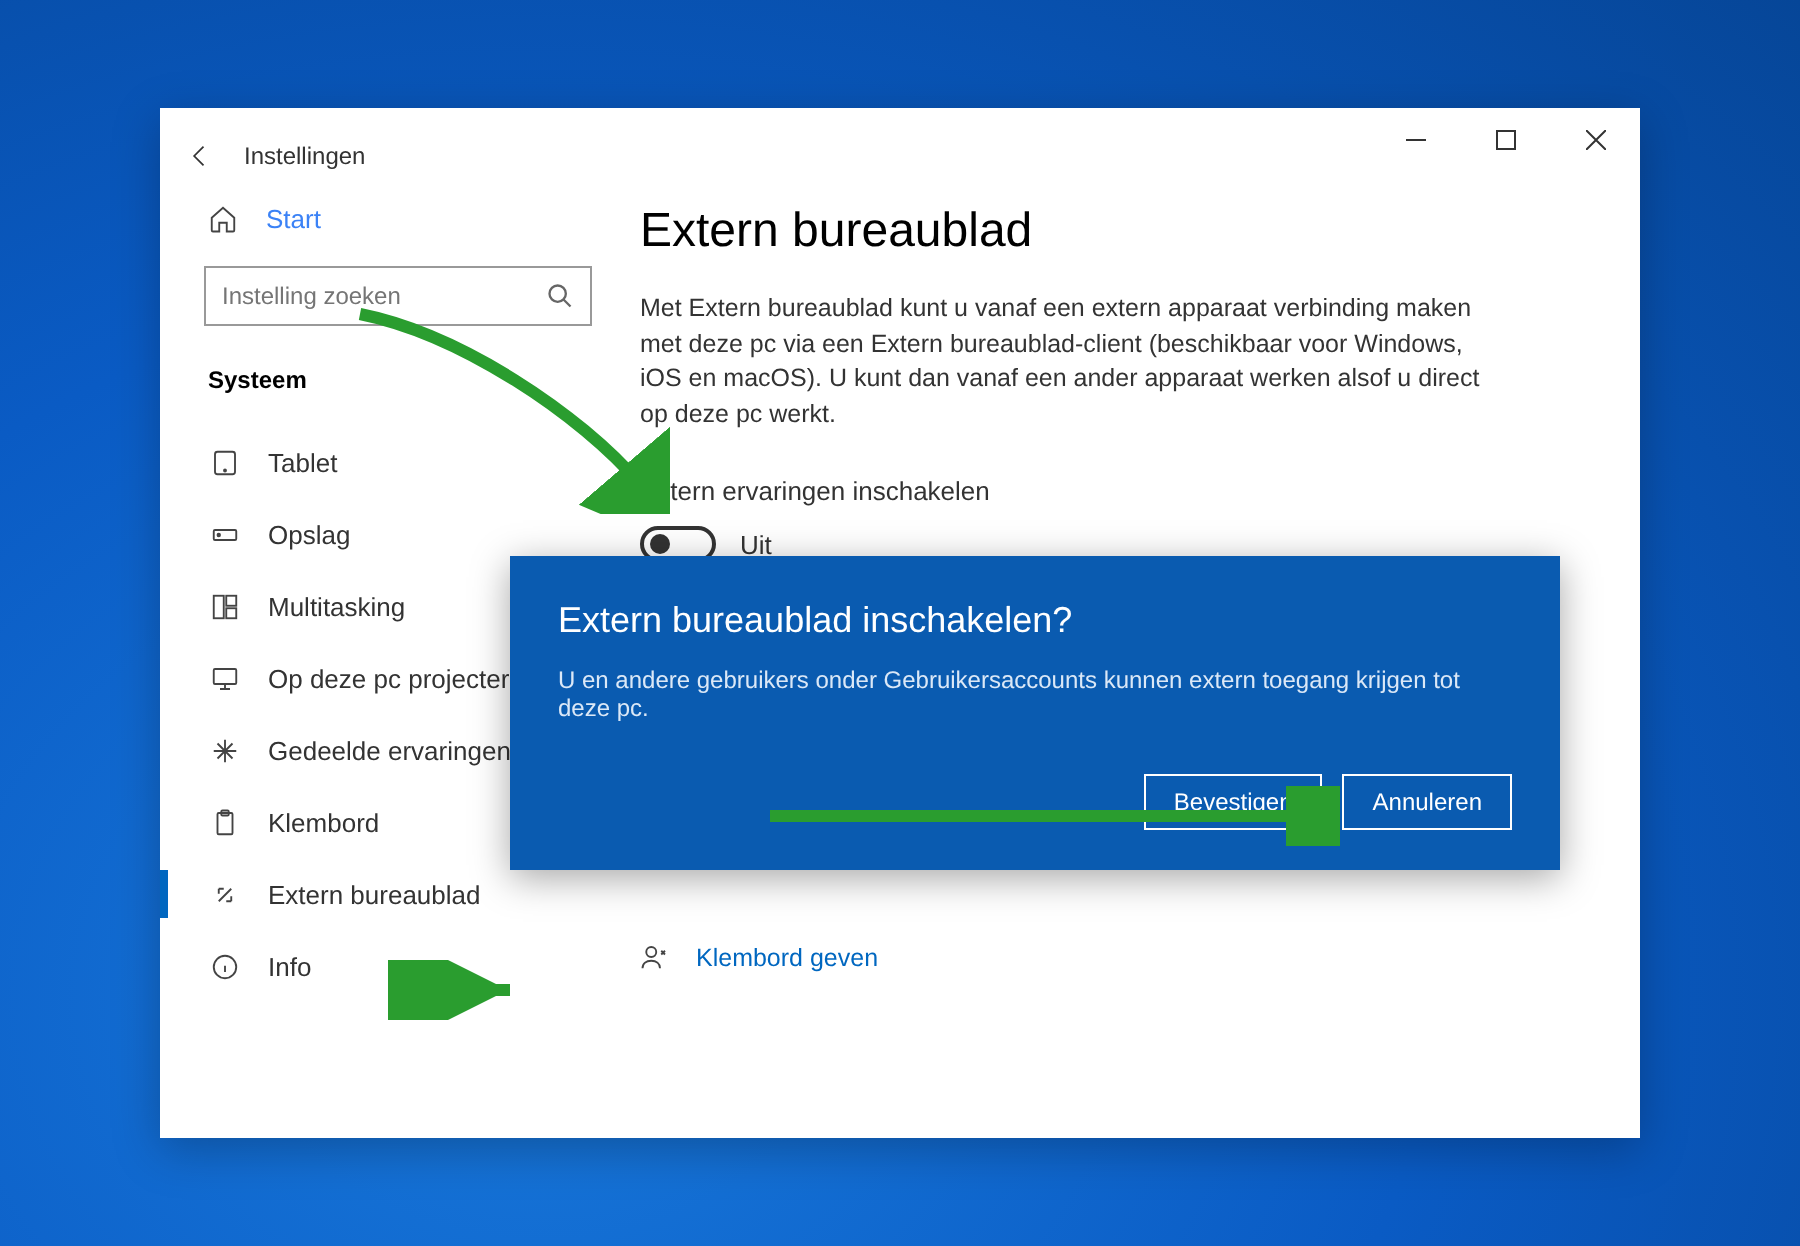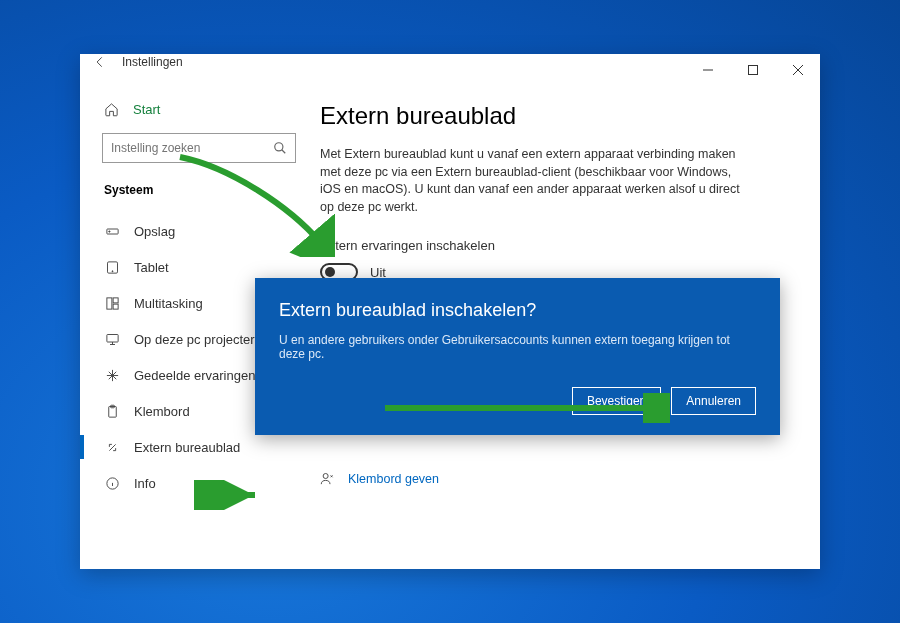--- a/index.html
+++ b/index.html
@@ -24,21 +24,21 @@
     height: 515px;
     background: #fff;
     box-shadow: 0 6px 22px rgba(0,0,0,0.25);
     display: flex;
     flex-direction: column;
     z-index: 1;
   }
   .titlebar {
     height: 32px;
     display: flex;
-    align-items: flex-start;
+    align-items: flex-end;
     justify-content: space-between;
     padding-left: 12px;
     gap: 11px;
   }
   .titlebar-left {
     display: flex;
     align-items: center;
     gap: 14px;
     font-size: 12px;
     color: #333;
@@ -67,21 +67,21 @@
     padding: 12px 14px 0 22px;
     display: flex;
     flex-direction: column;
     gap: 10px;
   }
   .home-row {
     display: flex;
     align-items: center;
     gap: 14px;
     font-size: 13px;
-    color: #15803d;
+    color: #3b82f6;
     padding: 4px 2px 6px 2px;
   }
   .search-box {
     border: 1px solid #999;
     height: 30px;
     display: flex;
     align-items: center;
     padding: 0 8px;
     justify-content: space-between;
   }
@@ -307,34 +307,34 @@
               <circle cx="10" cy="10" r="7"></circle>
               <path d="M21 21l-6-6"></path>
             </svg>
         </span>
       </div>
       <div class="sidebar-heading">Systeem</div>
       <div class="nav">
         <div class="nav-item">
           <span class="ico">
               <svg width="15" height="15" viewBox="0 0 24 24" fill="none" stroke="#444" stroke-width="1.5">
+                <rect x="4" y="3" width="16" height="18" rx="2"></rect>
+                <circle cx="12" cy="18" r="0.8" fill="#444"></circle>
+              </svg>
+            </span>
+          <span>Tablet</span>
+        </div>
+        <div class="nav-item">
+          <span class="ico">
+              <svg width="15" height="15" viewBox="0 0 24 24" fill="none" stroke="#444" stroke-width="1.5">
                 <rect x="3" y="8" width="18" height="8" rx="1"></rect>
                 <circle cx="7" cy="12" r="1" fill="#444"></circle>
               </svg>
             </span>
           <span>Opslag</span>
-        </div>
-        <div class="nav-item">
-          <span class="ico">
-              <svg width="15" height="15" viewBox="0 0 24 24" fill="none" stroke="#444" stroke-width="1.5">
-                <rect x="4" y="3" width="16" height="18" rx="2"></rect>
-                <circle cx="12" cy="18" r="0.8" fill="#444"></circle>
-              </svg>
-            </span>
-          <span>Tablet</span>
         </div>
         <div class="nav-item">
           <span class="ico">
               <svg width="15" height="15" viewBox="0 0 24 24" fill="none" stroke="#444" stroke-width="1.5">
                 <rect x="3" y="3" width="8" height="18"></rect>
                 <rect x="13" y="3" width="8" height="8"></rect>
                 <rect x="13" y="13" width="8" height="8"></rect>
               </svg>
             </span>
           <span>Multitasking</span>

